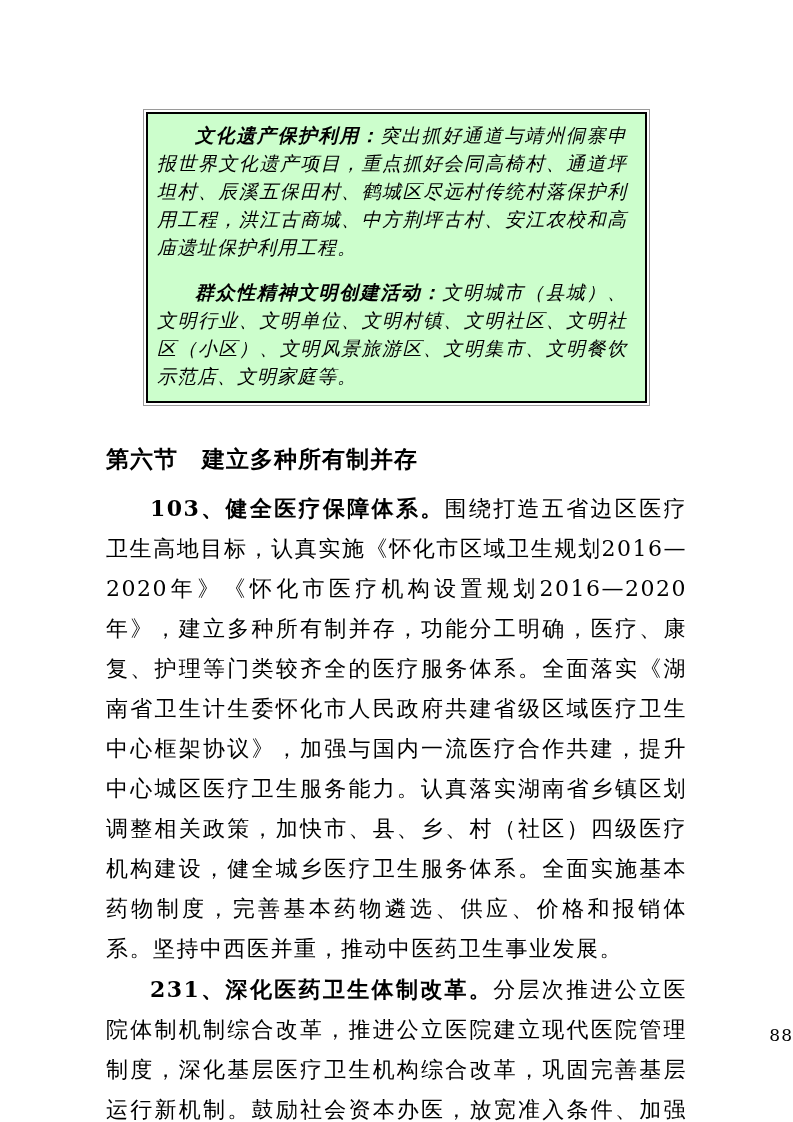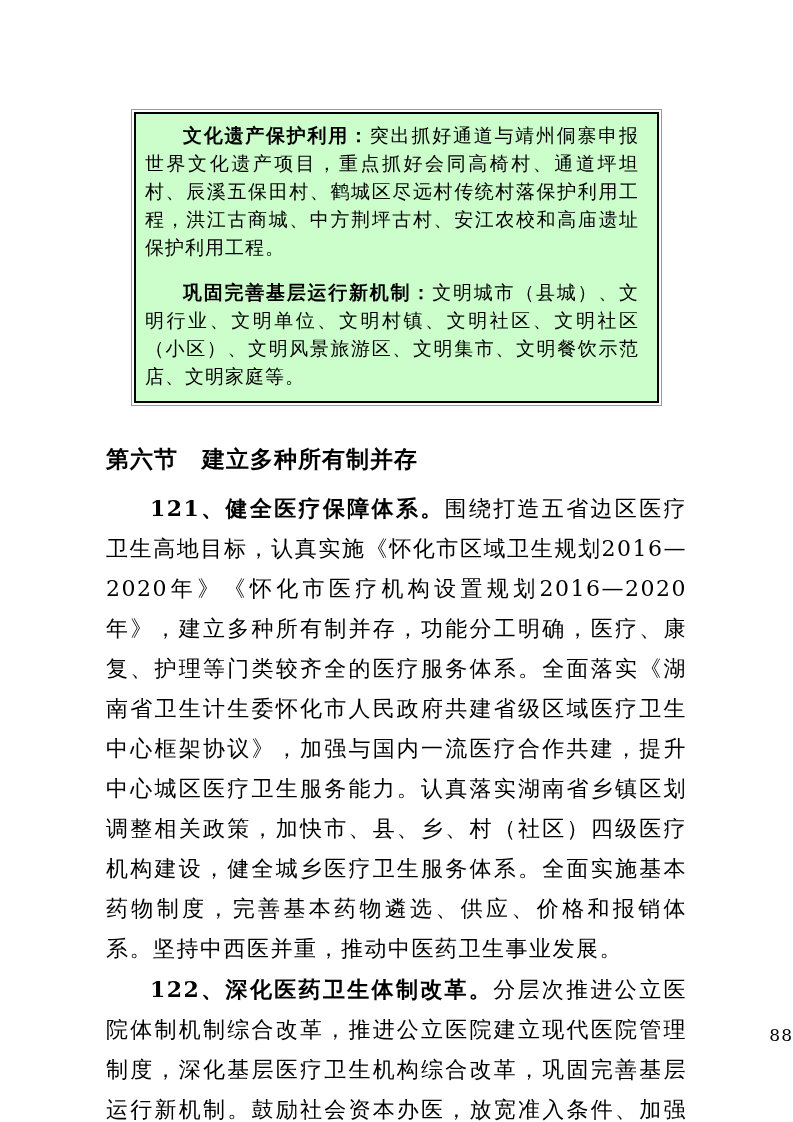--- a/index.html
+++ b/index.html
@@ -13,26 +13,27 @@
     font-family: "DejaVu Serif", "Liberation Serif", serif;
     overflow: hidden;
   }
   .content {
     position: absolute;
     left: 106px;
     top: 112px;
     width: 581px;
   }
   .green-box {
-    margin: 0 28px;
+    margin: 0 40px;
     background: #ccfecc;
     border: 2px solid #000000;
     outline: 1px solid #9a9a9a;
     outline-offset: 2px;
     padding: 7px 18px 11px 9px;
+    font-style: italic;
   }
   .box-para {
     font-size: 19px;
     line-height: 28px;
     text-indent: 2em;
     text-align: justify;
     letter-spacing: 1px;
   }
   .box-para + .box-para { margin-top: 17px; }
   .box-para .lead {
@@ -67,25 +68,25 @@
   }
 </style>
 </head>
 <body>
 
 <div class="page">
   <div class="content">
 
     <div class="green-box" style="background: rgb(204, 254, 204); border-color: rgb(0, 0, 0);">
       <p class="box-para"><span class="lead">文化遗产保护利用：</span><span>突出抓好通道与靖州侗寨申报世界文化遗产项目，重点抓好会同高椅村、通道坪坦村、辰溪五保田村、鹤城区尽远村传统村落保护利用工程，洪江古商城、中方荆坪古村、安江农校和高庙遗址保护利用工程。</span></p>
-      <p class="box-para"><span class="lead">巩固完善基层运行新机制：</span><span>文明城市（县城）、文明行业、文明单位、文明村镇、文明社区、文明社区（小区）、文明风景旅游区、文明集市、文明餐饮示范店、文明家庭等。</span></p>
+      <p class="box-para"><span class="lead">群众性精神文明创建活动：</span><span>文明城市（县城）、文明行业、文明单位、文明村镇、文明社区、文明社区（小区）、文明风景旅游区、文明集市、文明餐饮示范店、文明家庭等。</span></p>
     </div>
 
     <h2 class="section-heading">第六节　建立多种所有制并存</h2>
 
-    <p class="body-para"><span class="lead">121、健全医疗保障体系。</span><span>围绕打造五省边区医疗卫生高地目标，认真实施《怀化市区域卫生规划2016—2020年》《怀化市医疗机构设置规划2016—2020年》，建立多种所有制并存，功能分工明确，医疗、康复、护理等门类较齐全的医疗服务体系。全面落实《湖南省卫生计生委怀化市人民政府共建省级区域医疗卫生中心框架协议》，加强与国内一流医疗合作共建，提升中心城区医疗卫生服务能力。认真落实湖南省乡镇区划调整相关政策，加快市、县、乡、村（社区）四级医疗机构建设，健全城乡医疗卫生服务体系。全面实施基本药物制度，完善基本药物遴选、供应、价格和报销体系。坚持中西医并重，推动中医药卫生事业发展。</span></p>
+    <p class="body-para"><span class="lead">103、健全医疗保障体系。</span><span>围绕打造五省边区医疗卫生高地目标，认真实施《怀化市区域卫生规划2016—2020年》《怀化市医疗机构设置规划2016—2020年》，建立多种所有制并存，功能分工明确，医疗、康复、护理等门类较齐全的医疗服务体系。全面落实《湖南省卫生计生委怀化市人民政府共建省级区域医疗卫生中心框架协议》，加强与国内一流医疗合作共建，提升中心城区医疗卫生服务能力。认真落实湖南省乡镇区划调整相关政策，加快市、县、乡、村（社区）四级医疗机构建设，健全城乡医疗卫生服务体系。全面实施基本药物制度，完善基本药物遴选、供应、价格和报销体系。坚持中西医并重，推动中医药卫生事业发展。</span></p>
 
-    <p class="body-para"><span class="lead">122、深化医药卫生体制改革。</span><span>分层次推进公立医院体制机制综合改革，推进公立医院建立现代医院管理制度，深化基层医疗卫生机构综合改革，巩固完善基层运行新机制。鼓励社会资本办医，放宽准入条件、加强资金扶持、促进人才流动、</span></p>
+    <p class="body-para"><span class="lead">231、深化医药卫生体制改革。</span><span>分层次推进公立医院体制机制综合改革，推进公立医院建立现代医院管理制度，深化基层医疗卫生机构综合改革，巩固完善基层运行新机制。鼓励社会资本办医，放宽准入条件、加强资金扶持、促进人才流动、</span></p>
 
   </div>
 
   <div class="page-number">88</div>
 </div>
 
 </body></html>

